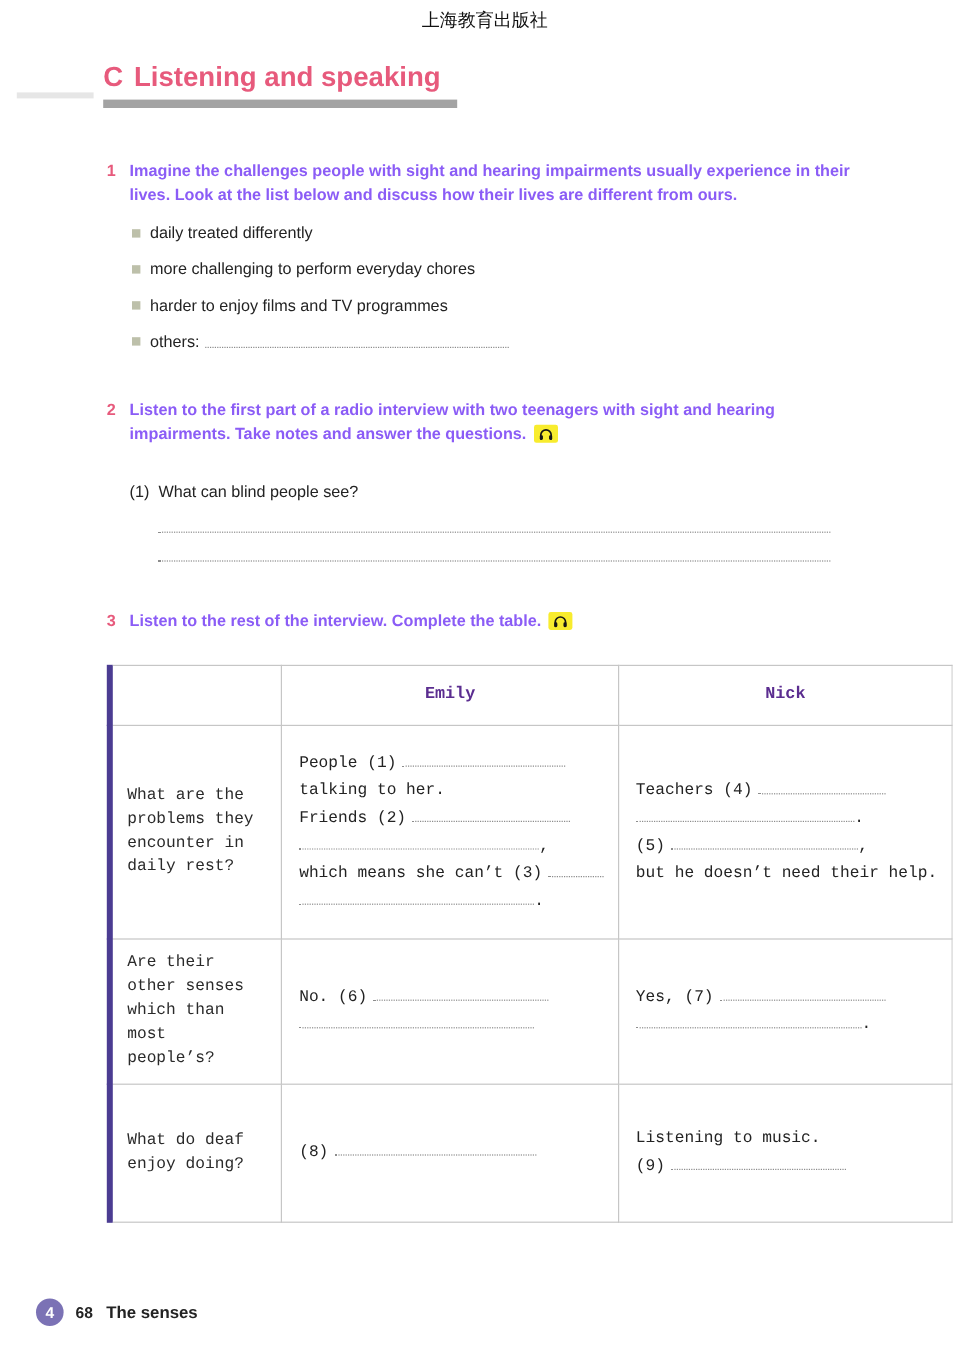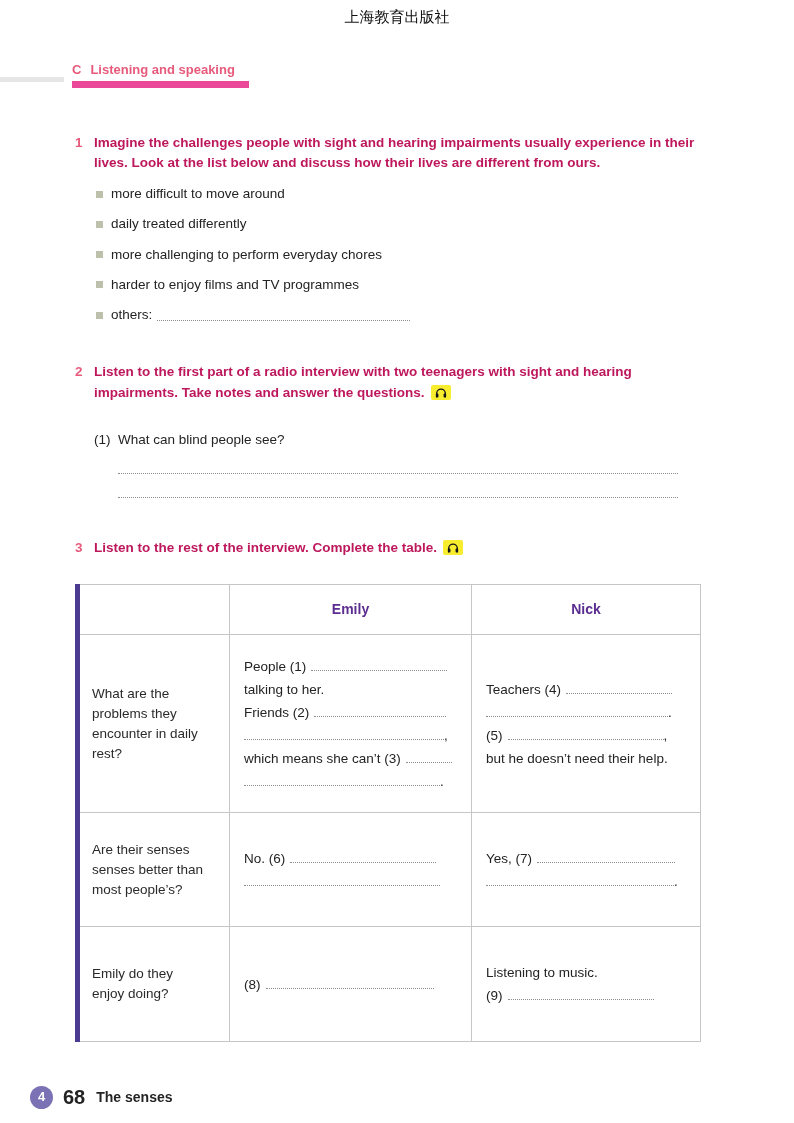--- a/index.html
+++ b/index.html
@@ -1,39 +1,39 @@
 <!DOCTYPE html>
 <html><head>
 <meta charset="utf-8">
 <style>
   * { margin:0; padding:0; box-sizing:border-box; }
   html,body { background:#ffffff; }
   .page {
     position:relative; width:794px; height:1123px; margin:0 auto;
     background:#fff; color:#232323; overflow:hidden;
-    font-family:"Liberation Sans", sans-serif; font-size:13.5px; line-height:1.5;
+    font-family:"Liberation Sans", sans-serif; font-size:13.5px; line-height:1.5;padding-left:14px;
   }
   
   .publisher { text-align:center; padding-top:6px; font-size:15px; font-family:"DejaVu Serif", serif; color:#111; }
 
   
   .section-heading { position:relative; margin:20px 0 0 72px; height:34px; }
   .gray-rule { position:absolute; left:-72px; bottom:1px; width:64px; height:5px; background:#e6e6e6; }
-  .heading-text { display:inline-block; font-size:13px; font-weight:bold; color:#e75a7c;
-    border-bottom:7px solid #ec4899; padding:0 14px 3px 0; line-height:1.35;margin-top:12px; }
+  .heading-text { display:inline-block; font-size:23px; font-weight:bold; color:#e75a7c;
+    border-bottom:7px solid #a3a3a3; padding:0 14px 3px 0; line-height:1.35; }
   .heading-text .letter { margin-right:9px; }
 
   
   .exercise { display:flex; margin-left:75px; width:640px; }
   .ex1 { margin-top:50px; }
   .ex2 { margin-top:27px; }
   .ex3 { margin-top:40px; }
   .ex-num { width:19px; flex:0 0 19px; font-weight:bold; color:#e75a7c; }
   .ex-body { flex:1; max-width:614px; }
-  .ex-prompt { font-weight:bold; color:#be185d; }
+  .ex-prompt { font-weight:bold; color:#8b5cf6; }
 
   
   .checklist { list-style:none; margin-top:11px; }
   .checklist li { display:flex; align-items:center; margin:0 0 10px 2px; }
   .sq { width:7px; height:7px; background:#bdc0aa; margin-right:8px; flex:0 0 7px; }
 
   
   .fill { display:inline-block; height:11px; border-bottom:1px dotted #8c8c8c; margin-left:5px; }
   .nml { margin-left:0; }
   .ans-line { margin:23px 0 0 24px; width:560px; height:0; border-bottom:1px dotted #8c8c8c; }
@@ -41,61 +41,57 @@
   .question.second { margin-top:14px; }
   .q-label { display:inline-block; width:24px; }
 
   
   .hp { display:inline-block; background:#f8ec2e; padding:2px 3px 0 3px; border-radius:2px;
         vertical-align:-3px; margin-left:6px; line-height:0; }
 
   
   .tbl { border-collapse:collapse; margin:26px 0 0 75px; table-layout:fixed;
          border-left:5px solid #4b3c92; }
-  .tbl th, .tbl td { border:1px solid #c6c6c6; vertical-align:middle; }
+  .tbl th, .tbl td { border:1px solid #c6c6c6; vertical-align:middle;font-family:Liberation Mono, monospace; }
   .tbl th { height:50px; font-size:14px; font-weight:bold; color:#5b2d90; text-align:center; }
   .col-q { width:152px; }
   .col-e { width:242px; }
   .col-n { width:229px; }
   .qcell { padding:10px 22px 10px 12px; line-height:1.48; color:#2a2a2a; }
   .acell { padding:12px 12px 12px 14px; }
   .cl { line-height:23px; white-space:nowrap; }
   .r1 td { height:178px; }
   .r2 td { height:114px; }
   .r3 td { height:115px; }
 
   
   .footer { position:absolute; left:30px; top:1082px; display:flex; align-items:center; }
   .badge { width:23px; height:23px; border-radius:50%; background:#7b72b5; color:#fff;
            display:flex; align-items:center; justify-content:center;
            font-size:13px; font-weight:bold; margin-right:10px; }
-  .pgnum { font-weight:bold; font-size:20px; margin-right:11px; }
+  .pgnum { font-weight:bold; font-size:13px; margin-right:11px; }
   .chapter { font-weight:bold; font-size:14px; }
 </style>
 </head>
 <body>
 
 <div class="page">
 
   <div class="publisher">上海教育出版社</div>
 
   <div class="section-heading">
     <span class="gray-rule"></span>
     <span class="heading-text"><span class="letter">C</span><span>Listening and speaking</span></span>
   </div>
 
   <div class="exercise ex1">
     <span class="ex-num">1</span>
     <div class="ex-body">
       <p class="ex-prompt">Imagine the challenges people with sight and hearing impairments usually experience in their lives. Look at the list below and discuss how their lives are different from ours.</p>
       <ul class="checklist">
-        <li>
-            <span class="sq"></span>
-            <span>more difficult to move around</span>
-          </li>
         <li>
             <span class="sq"></span>
             <span>daily treated differently</span>
           </li>
         <li>
             <span class="sq"></span>
             <span>more challenging to perform everyday chores</span>
           </li>
         <li>
             <span class="sq"></span>
@@ -155,33 +151,33 @@
       </td>
       <td class="acell">
         <div class="cl"><span>Teachers (4)</span><span class="fill" style="width:106px"></span></div>
         <div class="cl"><span class="fill nml" style="width:182px"></span><span>.</span></div>
         <div class="cl"><span>(5)</span><span class="fill" style="width:156px"></span><span>,</span></div>
         <div class="cl"><span>but he doesn’t need their help.</span></div>
       </td>
     </tr>
 
     <tr class="r2">
-      <td class="qcell">Are their senses senses better than most people’s?</td>
+      <td class="qcell">Are their other senses which than most people’s?</td>
       <td class="acell">
         <div class="cl"><span>No. (6)</span><span class="fill" style="width:146px"></span></div>
         <div class="cl"><span class="fill nml" style="width:196px"></span></div>
       </td>
       <td class="acell">
         <div class="cl"><span>Yes, (7)</span><span class="fill" style="width:138px"></span></div>
         <div class="cl"><span class="fill nml" style="width:188px"></span><span>.</span></div>
       </td>
     </tr>
 
     <tr class="r3">
-      <td class="qcell">Emily do they enjoy doing?</td>
+      <td class="qcell">What do deaf enjoy doing?</td>
       <td class="acell">
         <div class="cl"><span>(8)</span><span class="fill" style="width:168px"></span></div>
       </td>
       <td class="acell">
         <div class="cl"><span>Listening to music.</span></div>
         <div class="cl"><span>(9)</span><span class="fill" style="width:146px"></span></div>
       </td>
     </tr>
   </tbody>
     </table>

